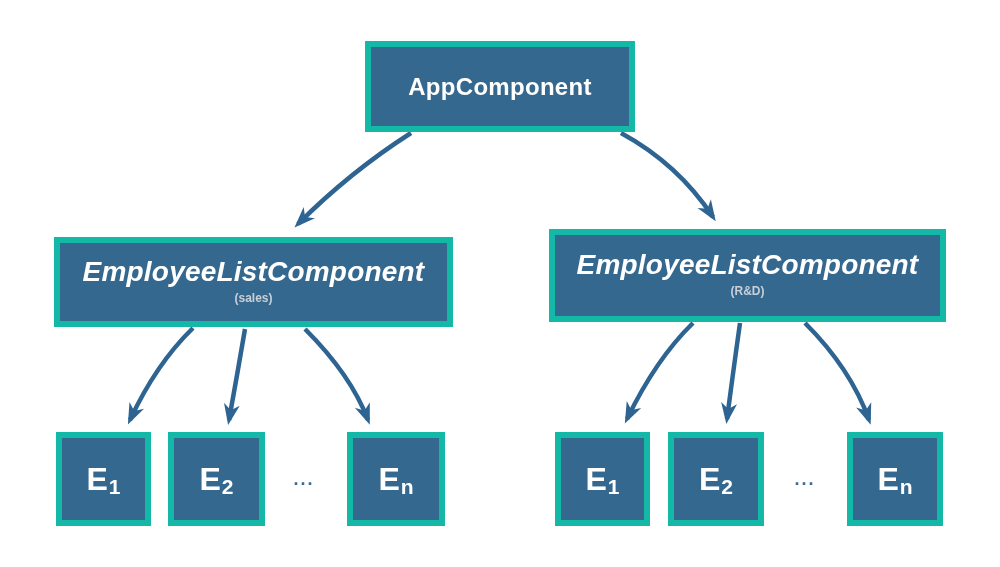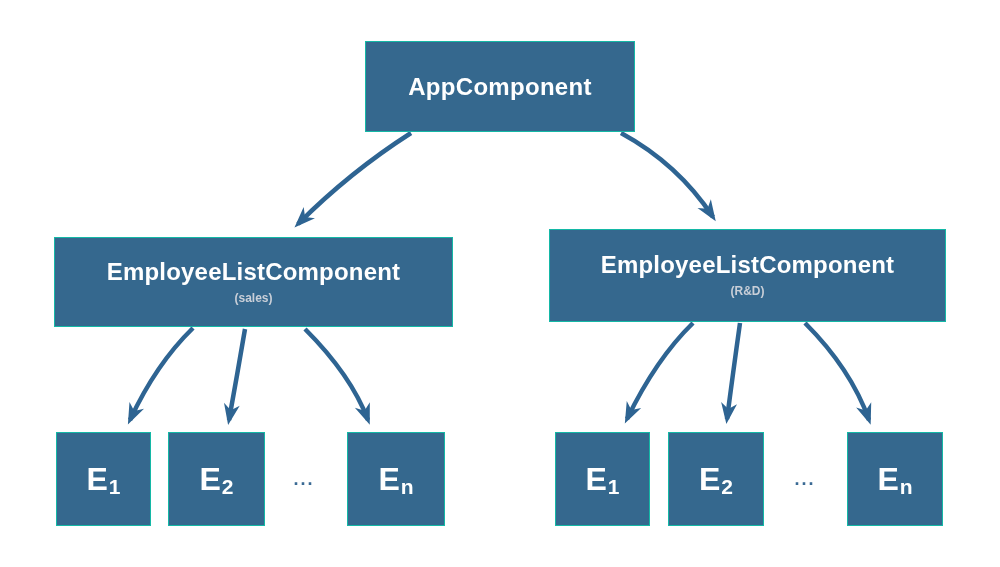--- a/index.html
+++ b/index.html
@@ -18,37 +18,38 @@
   #arrow-layer {
     position: absolute;
     left: 0; top: 0;
     width: 1000px;
     height: 567px;
   }
   .node {
     position: absolute;
     box-sizing: border-box;
     background: #35688E;
-    border: 1px solid #14b8a6;
+    border: 6px solid #14b8a6;
     display: flex;
     flex-direction: column;
     align-items: center;
     justify-content: center;
     color: #ffffff;
     font-weight: bold;
     text-align: center;
   }
   .app-node .node-title {
     font-size: 24px;
     letter-spacing: 0.3px;
   }
   .elc-node .node-title {
-    font-size: 24px;
+    font-size: 28px;
     line-height: 32px;
     letter-spacing: 0.2px;
+    font-style: italic;
   }
   .elc-node .node-subtitle {
     font-size: 12px;
     line-height: 21px;
     color: #C9CFD8;
   }
   .e-node {
     flex-direction: row;
     align-items: center;
   }

